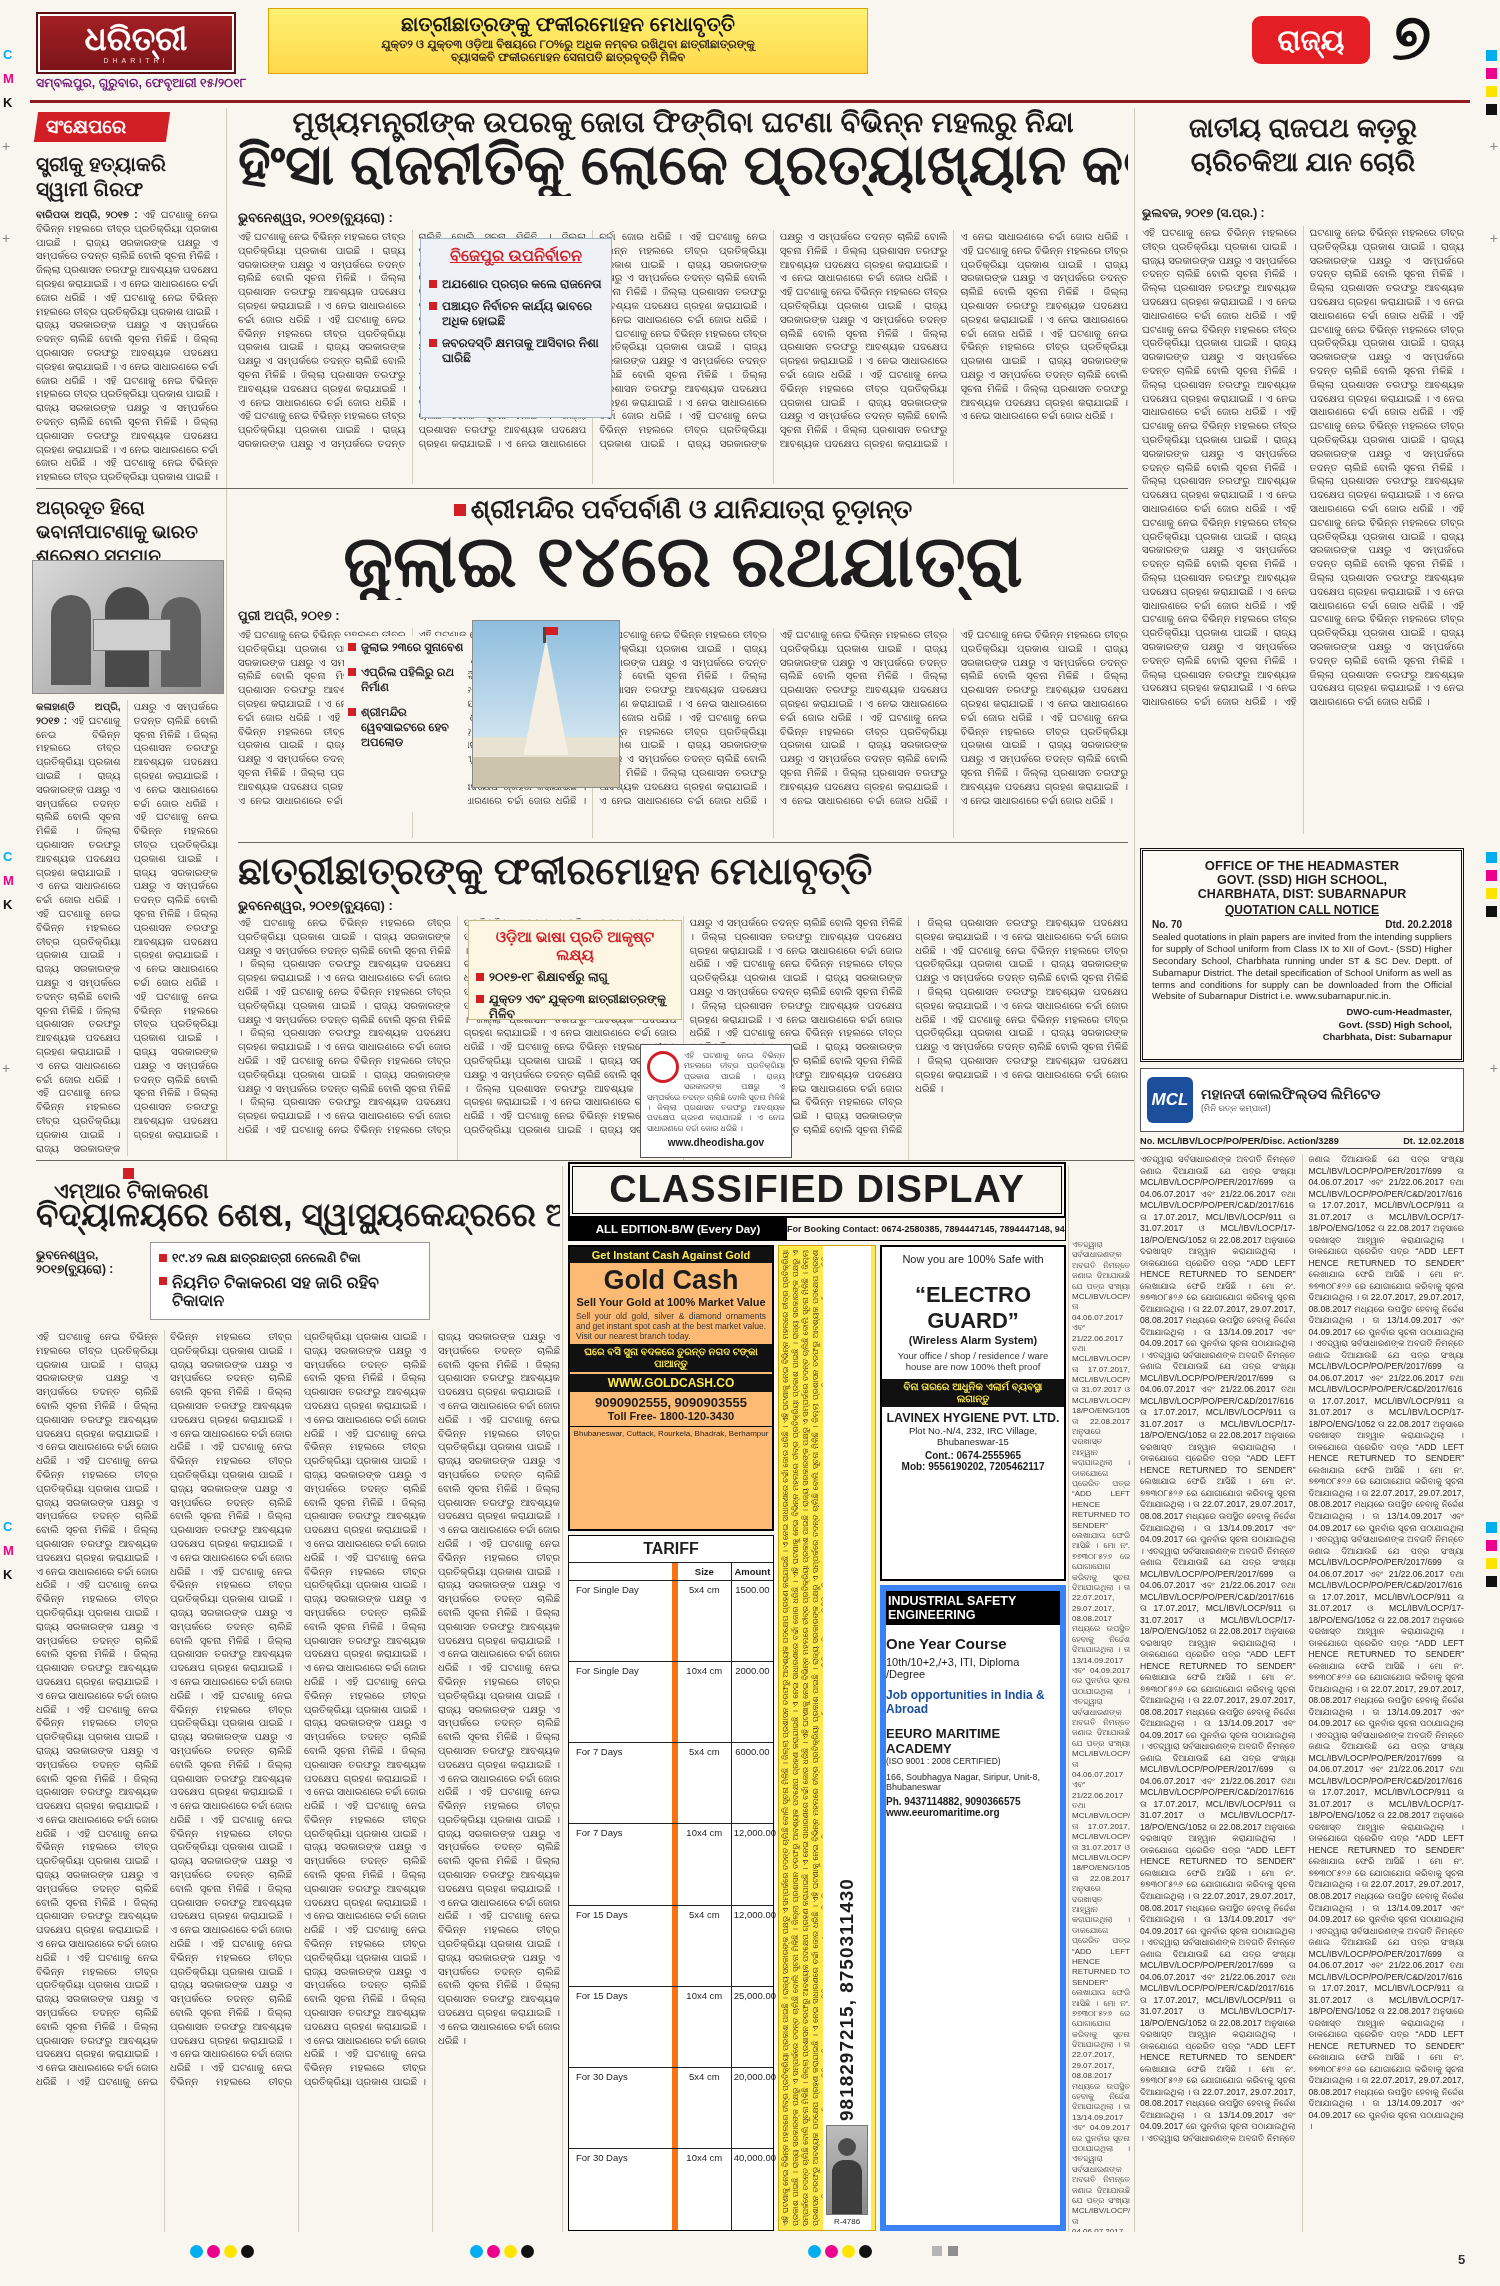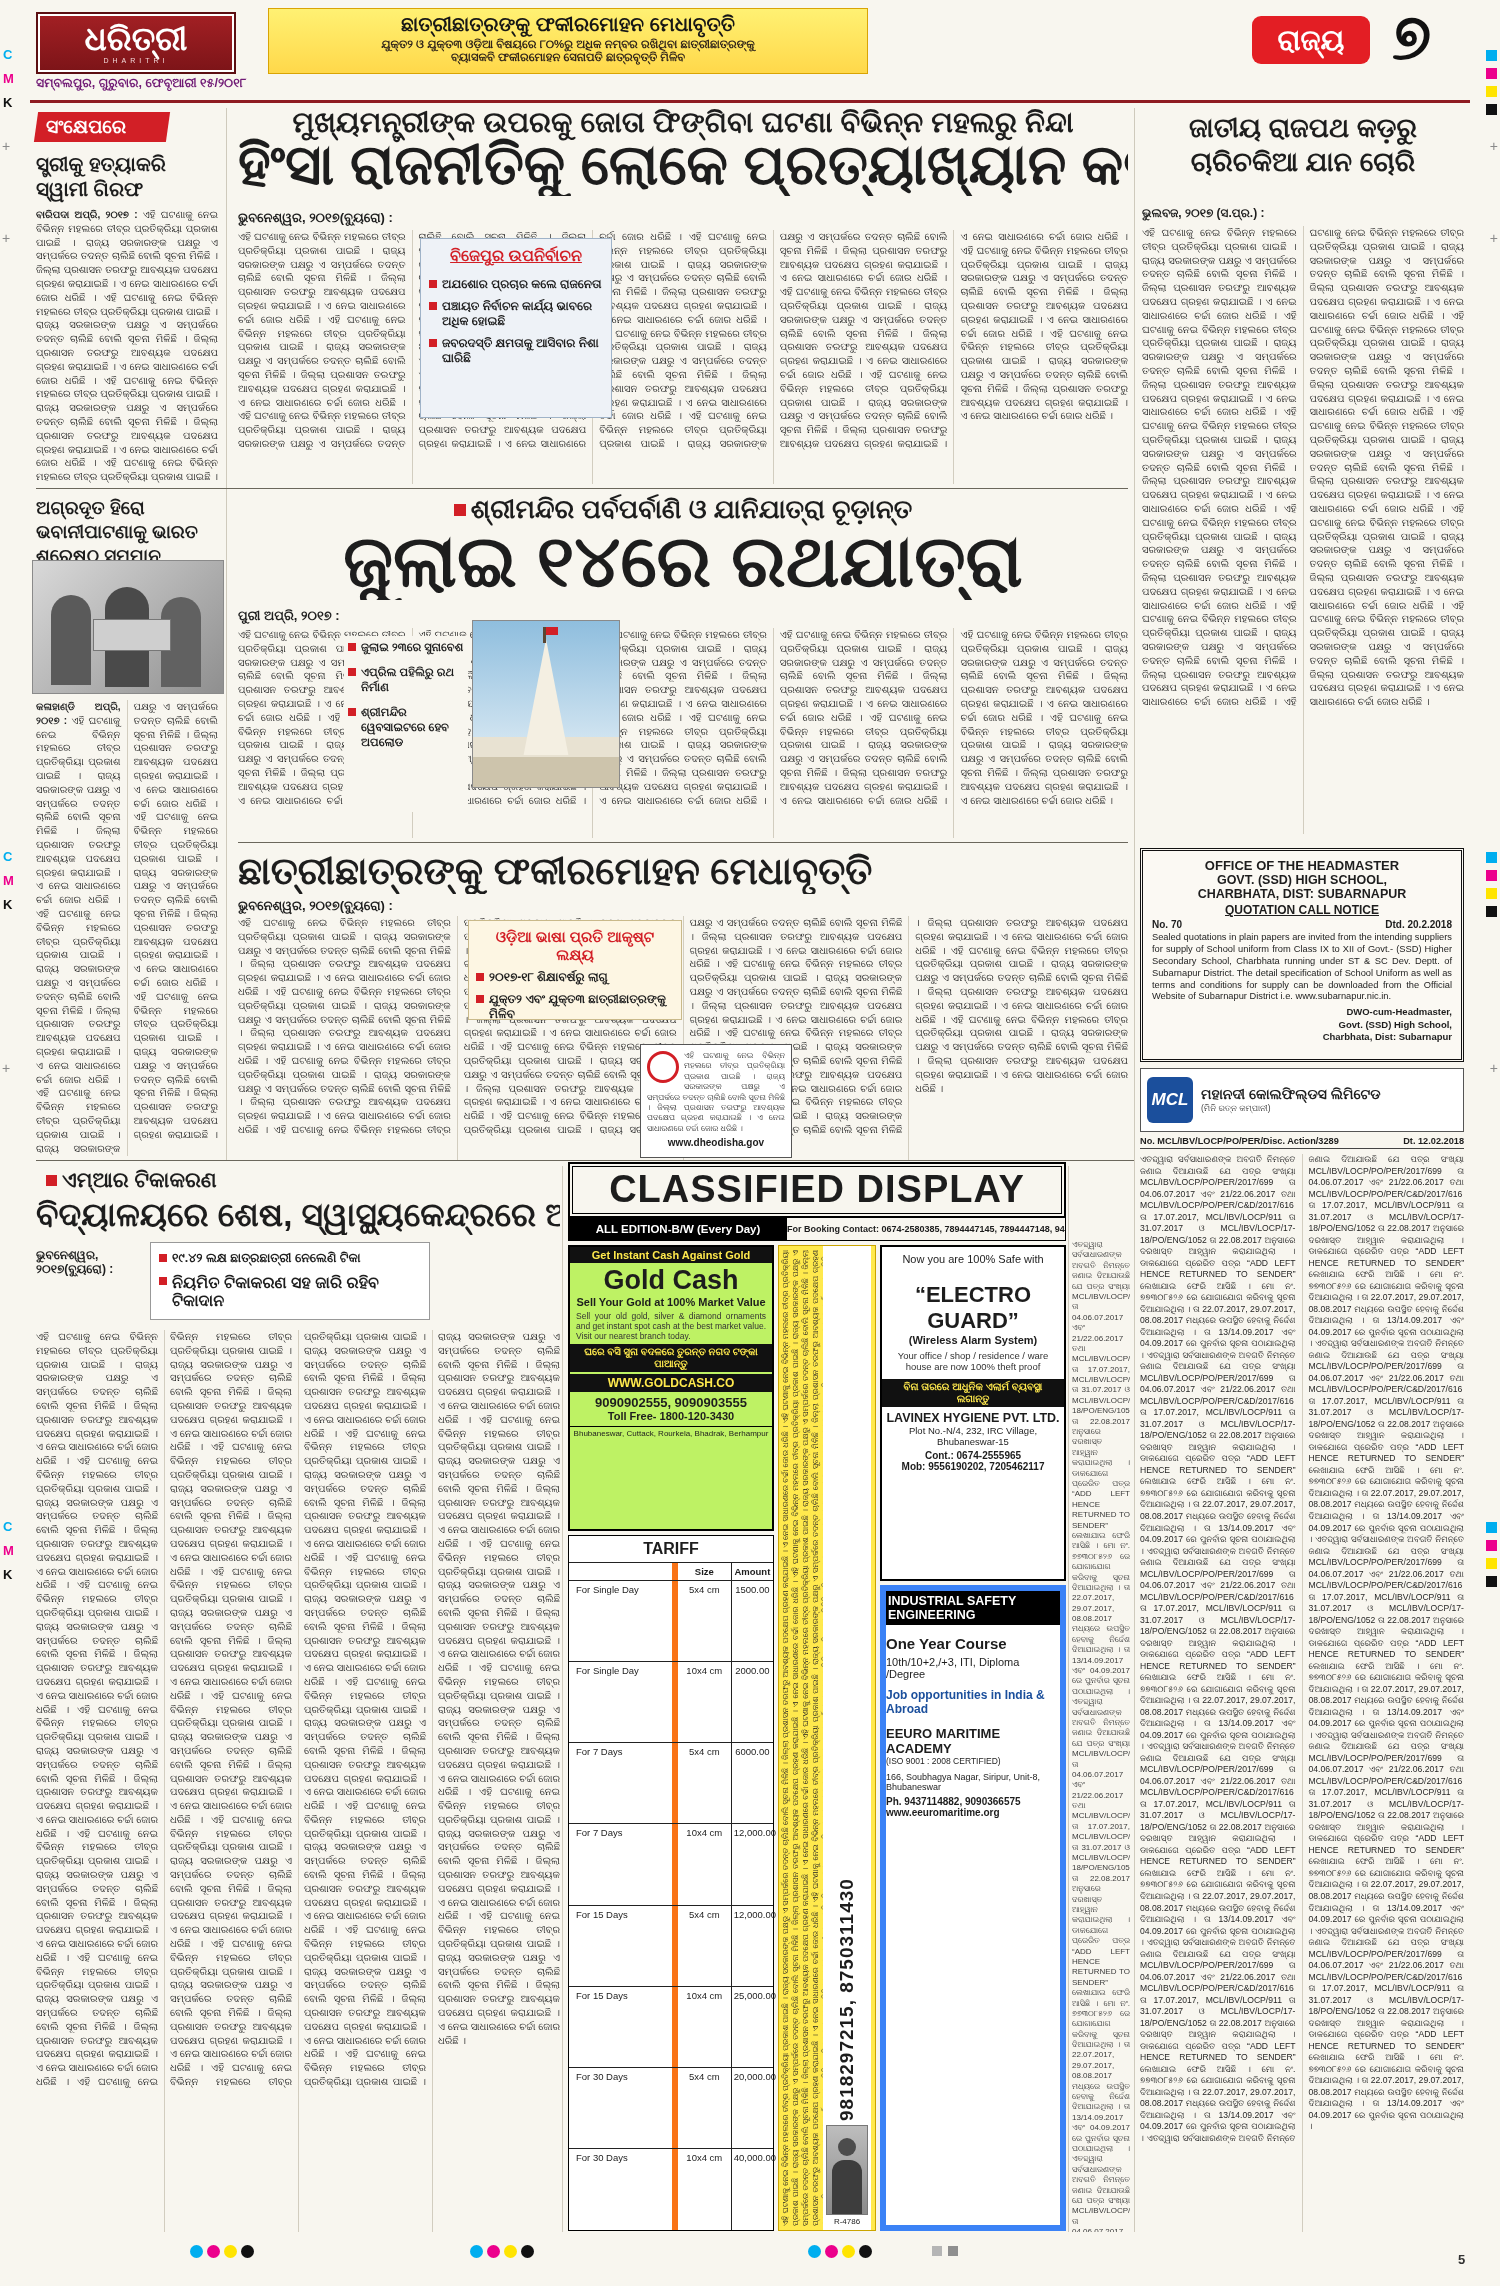--- a/index.html
+++ b/index.html
@@ -175,21 +175,21 @@
       <div style="font-size:8.5px;color:#444;">(ମିନି ରତ୍ନ କମ୍ପାନୀ)</div>
     </div>
   </div>
   <div class="abs" style="left:1140px;top:1136px;width:324px;display:flex;justify-content:space-between;font-size:9.2px;font-weight:700;border-bottom:1px solid #444;padding-bottom:2px;">
     <span>No. MCL/IBV/LOCP/PO/PER/Disc. Action/3289</span>
     <span>Dt. 12.02.2018</span>
   </div>
   <div class="abs just cols body9" style="left:1140px;top:1154px;width:324px;height:1078px;column-count:2;">ଏତଦ୍ଦ୍ୱାରା ସର୍ବସାଧାରଣଙ୍କ ଅବଗତି ନିମନ୍ତେ ଜଣାଇ ଦିଆଯାଉଛି ଯେ ପତ୍ର ସଂଖ୍ୟା MCL/IBV/LOCP/PO/PER/2017/699 ତା 04.06.07.2017 ଏବଂ 21/22.06.2017 ତଥା MCL/IBV/LOCP/PO/PER/C&amp;D/2017/616 ତା 17.07.2017, MCL/IBV/LOCP/911 ତା 31.07.2017 ଓ MCL/IBV/LOCP/17-18/PO/ENG/1052 ତା 22.08.2017 ଅନୁସାରେ ଦରଖାସ୍ତ ଆହ୍ୱାନ କରାଯାଇଥିଲା । ଡାକଯୋଗେ ପ୍ରେରିତ ପତ୍ର “ADD LEFT HENCE RETURNED TO SENDER” ଲେଖାଯାଇ ଫେରି ଆସିଛି । ମୋ ନଂ. ୭୭୩୦୮୫୨୬ ରେ ଯୋଗାଯୋଗ କରିବାକୁ ସୂଚନା ଦିଆଯାଇଥିଲା । ତା 22.07.2017, 29.07.2017, 08.08.2017 ମଧ୍ୟରେ ଉପସ୍ଥିତ ହେବାକୁ ନିର୍ଦ୍ଦେଶ ଦିଆଯାଇଥିଲା । ତା 13/14.09.2017 ଏବଂ 04.09.2017 ରେ ପୁନର୍ବାର ସୂଚନା ପଠାଯାଇଥିଲା । ଏତଦ୍ଦ୍ୱାରା ସର୍ବସାଧାରଣଙ୍କ ଅବଗତି ନିମନ୍ତେ ଜଣାଇ ଦିଆଯାଉଛି ଯେ ପତ୍ର ସଂଖ୍ୟା MCL/IBV/LOCP/PO/PER/2017/699 ତା 04.06.07.2017 ଏବଂ 21/22.06.2017 ତଥା MCL/IBV/LOCP/PO/PER/C&amp;D/2017/616 ତା 17.07.2017, MCL/IBV/LOCP/911 ତା 31.07.2017 ଓ MCL/IBV/LOCP/17-18/PO/ENG/1052 ତା 22.08.2017 ଅନୁସାରେ ଦରଖାସ୍ତ ଆହ୍ୱାନ କରାଯାଇଥିଲା । ଡାକଯୋଗେ ପ୍ରେରିତ ପତ୍ର “ADD LEFT HENCE RETURNED TO SENDER” ଲେଖାଯାଇ ଫେରି ଆସିଛି । ମୋ ନଂ. ୭୭୩୦୮୫୨୬ ରେ ଯୋଗାଯୋଗ କରିବାକୁ ସୂଚନା ଦିଆଯାଇଥିଲା । ତା 22.07.2017, 29.07.2017, 08.08.2017 ମଧ୍ୟରେ ଉପସ୍ଥିତ ହେବାକୁ ନିର୍ଦ୍ଦେଶ ଦିଆଯାଇଥିଲା । ତା 13/14.09.2017 ଏବଂ 04.09.2017 ରେ ପୁନର୍ବାର ସୂଚନା ପଠାଯାଇଥିଲା । ଏତଦ୍ଦ୍ୱାରା ସର୍ବସାଧାରଣଙ୍କ ଅବଗତି ନିମନ୍ତେ ଜଣାଇ ଦିଆଯାଉଛି ଯେ ପତ୍ର ସଂଖ୍ୟା MCL/IBV/LOCP/PO/PER/2017/699 ତା 04.06.07.2017 ଏବଂ 21/22.06.2017 ତଥା MCL/IBV/LOCP/PO/PER/C&amp;D/2017/616 ତା 17.07.2017, MCL/IBV/LOCP/911 ତା 31.07.2017 ଓ MCL/IBV/LOCP/17-18/PO/ENG/1052 ତା 22.08.2017 ଅନୁସାରେ ଦରଖାସ୍ତ ଆହ୍ୱାନ କରାଯାଇଥିଲା । ଡାକଯୋଗେ ପ୍ରେରିତ ପତ୍ର “ADD LEFT HENCE RETURNED TO SENDER” ଲେଖାଯାଇ ଫେରି ଆସିଛି । ମୋ ନଂ. ୭୭୩୦୮୫୨୬ ରେ ଯୋଗାଯୋଗ କରିବାକୁ ସୂଚନା ଦିଆଯାଇଥିଲା । ତା 22.07.2017, 29.07.2017, 08.08.2017 ମଧ୍ୟରେ ଉପସ୍ଥିତ ହେବାକୁ ନିର୍ଦ୍ଦେଶ ଦିଆଯାଇଥିଲା । ତା 13/14.09.2017 ଏବଂ 04.09.2017 ରେ ପୁନର୍ବାର ସୂଚନା ପଠାଯାଇଥିଲା । ଏତଦ୍ଦ୍ୱାରା ସର୍ବସାଧାରଣଙ୍କ ଅବଗତି ନିମନ୍ତେ ଜଣାଇ ଦିଆଯାଉଛି ଯେ ପତ୍ର ସଂଖ୍ୟା MCL/IBV/LOCP/PO/PER/2017/699 ତା 04.06.07.2017 ଏବଂ 21/22.06.2017 ତଥା MCL/IBV/LOCP/PO/PER/C&amp;D/2017/616 ତା 17.07.2017, MCL/IBV/LOCP/911 ତା 31.07.2017 ଓ MCL/IBV/LOCP/17-18/PO/ENG/1052 ତା 22.08.2017 ଅନୁସାରେ ଦରଖାସ୍ତ ଆହ୍ୱାନ କରାଯାଇଥିଲା । ଡାକଯୋଗେ ପ୍ରେରିତ ପତ୍ର “ADD LEFT HENCE RETURNED TO SENDER” ଲେଖାଯାଇ ଫେରି ଆସିଛି । ମୋ ନଂ. ୭୭୩୦୮୫୨୬ ରେ ଯୋଗାଯୋଗ କରିବାକୁ ସୂଚନା ଦିଆଯାଇଥିଲା । ତା 22.07.2017, 29.07.2017, 08.08.2017 ମଧ୍ୟରେ ଉପସ୍ଥିତ ହେବାକୁ ନିର୍ଦ୍ଦେଶ ଦିଆଯାଇଥିଲା । ତା 13/14.09.2017 ଏବଂ 04.09.2017 ରେ ପୁନର୍ବାର ସୂଚନା ପଠାଯାଇଥିଲା । ଏତଦ୍ଦ୍ୱାରା ସର୍ବସାଧାରଣଙ୍କ ଅବଗତି ନିମନ୍ତେ ଜଣାଇ ଦିଆଯାଉଛି ଯେ ପତ୍ର ସଂଖ୍ୟା MCL/IBV/LOCP/PO/PER/2017/699 ତା 04.06.07.2017 ଏବଂ 21/22.06.2017 ତଥା MCL/IBV/LOCP/PO/PER/C&amp;D/2017/616 ତା 17.07.2017, MCL/IBV/LOCP/911 ତା 31.07.2017 ଓ MCL/IBV/LOCP/17-18/PO/ENG/1052 ତା 22.08.2017 ଅନୁସାରେ ଦରଖାସ୍ତ ଆହ୍ୱାନ କରାଯାଇଥିଲା । ଡାକଯୋଗେ ପ୍ରେରିତ ପତ୍ର “ADD LEFT HENCE RETURNED TO SENDER” ଲେଖାଯାଇ ଫେରି ଆସିଛି । ମୋ ନଂ. ୭୭୩୦୮୫୨୬ ରେ ଯୋଗାଯୋଗ କରିବାକୁ ସୂଚନା ଦିଆଯାଇଥିଲା । ତା 22.07.2017, 29.07.2017, 08.08.2017 ମଧ୍ୟରେ ଉପସ୍ଥିତ ହେବାକୁ ନିର୍ଦ୍ଦେଶ ଦିଆଯାଇଥିଲା । ତା 13/14.09.2017 ଏବଂ 04.09.2017 ରେ ପୁନର୍ବାର ସୂଚନା ପଠାଯାଇଥିଲା । ଏତଦ୍ଦ୍ୱାରା ସର୍ବସାଧାରଣଙ୍କ ଅବଗତି ନିମନ୍ତେ ଜଣାଇ ଦିଆଯାଉଛି ଯେ ପତ୍ର ସଂଖ୍ୟା MCL/IBV/LOCP/PO/PER/2017/699 ତା 04.06.07.2017 ଏବଂ 21/22.06.2017 ତଥା MCL/IBV/LOCP/PO/PER/C&amp;D/2017/616 ତା 17.07.2017, MCL/IBV/LOCP/911 ତା 31.07.2017 ଓ MCL/IBV/LOCP/17-18/PO/ENG/1052 ତା 22.08.2017 ଅନୁସାରେ ଦରଖାସ୍ତ ଆହ୍ୱାନ କରାଯାଇଥିଲା । ଡାକଯୋଗେ ପ୍ରେରିତ ପତ୍ର “ADD LEFT HENCE RETURNED TO SENDER” ଲେଖାଯାଇ ଫେରି ଆସିଛି । ମୋ ନଂ. ୭୭୩୦୮୫୨୬ ରେ ଯୋଗାଯୋଗ କରିବାକୁ ସୂଚନା ଦିଆଯାଇଥିଲା । ତା 22.07.2017, 29.07.2017, 08.08.2017 ମଧ୍ୟରେ ଉପସ୍ଥିତ ହେବାକୁ ନିର୍ଦ୍ଦେଶ ଦିଆଯାଇଥିଲା । ତା 13/14.09.2017 ଏବଂ 04.09.2017 ରେ ପୁନର୍ବାର ସୂଚନା ପଠାଯାଇଥିଲା । ଏତଦ୍ଦ୍ୱାରା ସର୍ବସାଧାରଣଙ୍କ ଅବଗତି ନିମନ୍ତେ ଜଣାଇ ଦିଆଯାଉଛି ଯେ ପତ୍ର ସଂଖ୍ୟା MCL/IBV/LOCP/PO/PER/2017/699 ତା 04.06.07.2017 ଏବଂ 21/22.06.2017 ତଥା MCL/IBV/LOCP/PO/PER/C&amp;D/2017/616 ତା 17.07.2017, MCL/IBV/LOCP/911 ତା 31.07.2017 ଓ MCL/IBV/LOCP/17-18/PO/ENG/1052 ତା 22.08.2017 ଅନୁସାରେ ଦରଖାସ୍ତ ଆହ୍ୱାନ କରାଯାଇଥିଲା । ଡାକଯୋଗେ ପ୍ରେରିତ ପତ୍ର “ADD LEFT HENCE RETURNED TO SENDER” ଲେଖାଯାଇ ଫେରି ଆସିଛି । ମୋ ନଂ. ୭୭୩୦୮୫୨୬ ରେ ଯୋଗାଯୋଗ କରିବାକୁ ସୂଚନା ଦିଆଯାଇଥିଲା । ତା 22.07.2017, 29.07.2017, 08.08.2017 ମଧ୍ୟରେ ଉପସ୍ଥିତ ହେବାକୁ ନିର୍ଦ୍ଦେଶ ଦିଆଯାଇଥିଲା । ତା 13/14.09.2017 ଏବଂ 04.09.2017 ରେ ପୁନର୍ବାର ସୂଚନା ପଠାଯାଇଥିଲା । ଏତଦ୍ଦ୍ୱାରା ସର୍ବସାଧାରଣଙ୍କ ଅବଗତି ନିମନ୍ତେ ଜଣାଇ ଦିଆଯାଉଛି ଯେ ପତ୍ର ସଂଖ୍ୟା MCL/IBV/LOCP/PO/PER/2017/699 ତା 04.06.07.2017 ଏବଂ 21/22.06.2017 ତଥା MCL/IBV/LOCP/PO/PER/C&amp;D/2017/616 ତା 17.07.2017, MCL/IBV/LOCP/911 ତା 31.07.2017 ଓ MCL/IBV/LOCP/17-18/PO/ENG/1052 ତା 22.08.2017 ଅନୁସାରେ ଦରଖାସ୍ତ ଆହ୍ୱାନ କରାଯାଇଥିଲା । ଡାକଯୋଗେ ପ୍ରେରିତ ପତ୍ର “ADD LEFT HENCE RETURNED TO SENDER” ଲେଖାଯାଇ ଫେରି ଆସିଛି । ମୋ ନଂ. ୭୭୩୦୮୫୨୬ ରେ ଯୋଗାଯୋଗ କରିବାକୁ ସୂଚନା ଦିଆଯାଇଥିଲା । ତା 22.07.2017, 29.07.2017, 08.08.2017 ମଧ୍ୟରେ ଉପସ୍ଥିତ ହେବାକୁ ନିର୍ଦ୍ଦେଶ ଦିଆଯାଇଥିଲା । ତା 13/14.09.2017 ଏବଂ 04.09.2017 ରେ ପୁନର୍ବାର ସୂଚନା ପଠାଯାଇଥିଲା । ଏତଦ୍ଦ୍ୱାରା ସର୍ବସାଧାରଣଙ୍କ ଅବଗତି ନିମନ୍ତେ ଜଣାଇ ଦିଆଯାଉଛି ଯେ ପତ୍ର ସଂଖ୍ୟା MCL/IBV/LOCP/PO/PER/2017/699 ତା 04.06.07.2017 ଏବଂ 21/22.06.2017 ତଥା MCL/IBV/LOCP/PO/PER/C&amp;D/2017/616 ତା 17.07.2017, MCL/IBV/LOCP/911 ତା 31.07.2017 ଓ MCL/IBV/LOCP/17-18/PO/ENG/1052 ତା 22.08.2017 ଅନୁସାରେ ଦରଖାସ୍ତ ଆହ୍ୱାନ କରାଯାଇଥିଲା । ଡାକଯୋଗେ ପ୍ରେରିତ ପତ୍ର “ADD LEFT HENCE RETURNED TO SENDER” ଲେଖାଯାଇ ଫେରି ଆସିଛି । ମୋ ନଂ. ୭୭୩୦୮୫୨୬ ରେ ଯୋଗାଯୋଗ କରିବାକୁ ସୂଚନା ଦିଆଯାଇଥିଲା । ତା 22.07.2017, 29.07.2017, 08.08.2017 ମଧ୍ୟରେ ଉପସ୍ଥିତ ହେବାକୁ ନିର୍ଦ୍ଦେଶ ଦିଆଯାଇଥିଲା । ତା 13/14.09.2017 ଏବଂ 04.09.2017 ରେ ପୁନର୍ବାର ସୂଚନା ପଠାଯାଇଥିଲା । ଏତଦ୍ଦ୍ୱାରା ସର୍ବସାଧାରଣଙ୍କ ଅବଗତି ନିମନ୍ତେ ଜଣାଇ ଦିଆଯାଉଛି ଯେ ପତ୍ର ସଂଖ୍ୟା MCL/IBV/LOCP/PO/PER/2017/699 ତା 04.06.07.2017 ଏବଂ 21/22.06.2017 ତଥା MCL/IBV/LOCP/PO/PER/C&amp;D/2017/616 ତା 17.07.2017, MCL/IBV/LOCP/911 ତା 31.07.2017 ଓ MCL/IBV/LOCP/17-18/PO/ENG/1052 ତା 22.08.2017 ଅନୁସାରେ ଦରଖାସ୍ତ ଆହ୍ୱାନ କରାଯାଇଥିଲା । ଡାକଯୋଗେ ପ୍ରେରିତ ପତ୍ର “ADD LEFT HENCE RETURNED TO SENDER” ଲେଖାଯାଇ ଫେରି ଆସିଛି । ମୋ ନଂ. ୭୭୩୦୮୫୨୬ ରେ ଯୋଗାଯୋଗ କରିବାକୁ ସୂଚନା ଦିଆଯାଇଥିଲା । ତା 22.07.2017, 29.07.2017, 08.08.2017 ମଧ୍ୟରେ ଉପସ୍ଥିତ ହେବାକୁ ନିର୍ଦ୍ଦେଶ ଦିଆଯାଇଥିଲା । ତା 13/14.09.2017 ଏବଂ 04.09.2017 ରେ ପୁନର୍ବାର ସୂଚନା ପଠାଯାଇଥିଲା ।</div>
   <div class="abs just" style="left:1072px;top:1240px;width:58px;height:992px;overflow:hidden;font-size:8px;line-height:1.3;color:#3a3a3a;">ଏତଦ୍ଦ୍ୱାରା ସର୍ବସାଧାରଣଙ୍କ ଅବଗତି ନିମନ୍ତେ ଜଣାଇ ଦିଆଯାଉଛି ଯେ ପତ୍ର ସଂଖ୍ୟା MCL/IBV/LOCP/PO/PER/2017/699 ତା 04.06.07.2017 ଏବଂ 21/22.06.2017 ତଥା MCL/IBV/LOCP/PO/PER/C&amp;D/2017/616 ତା 17.07.2017, MCL/IBV/LOCP/911 ତା 31.07.2017 ଓ MCL/IBV/LOCP/17-18/PO/ENG/1052 ତା 22.08.2017 ଅନୁସାରେ ଦରଖାସ୍ତ ଆହ୍ୱାନ କରାଯାଇଥିଲା । ଡାକଯୋଗେ ପ୍ରେରିତ ପତ୍ର “ADD LEFT HENCE RETURNED TO SENDER” ଲେଖାଯାଇ ଫେରି ଆସିଛି । ମୋ ନଂ. ୭୭୩୦୮୫୨୬ ରେ ଯୋଗାଯୋଗ କରିବାକୁ ସୂଚନା ଦିଆଯାଇଥିଲା । ତା 22.07.2017, 29.07.2017, 08.08.2017 ମଧ୍ୟରେ ଉପସ୍ଥିତ ହେବାକୁ ନିର୍ଦ୍ଦେଶ ଦିଆଯାଇଥିଲା । ତା 13/14.09.2017 ଏବଂ 04.09.2017 ରେ ପୁନର୍ବାର ସୂଚନା ପଠାଯାଇଥିଲା । ଏତଦ୍ଦ୍ୱାରା ସର୍ବସାଧାରଣଙ୍କ ଅବଗତି ନିମନ୍ତେ ଜଣାଇ ଦିଆଯାଉଛି ଯେ ପତ୍ର ସଂଖ୍ୟା MCL/IBV/LOCP/PO/PER/2017/699 ତା 04.06.07.2017 ଏବଂ 21/22.06.2017 ତଥା MCL/IBV/LOCP/PO/PER/C&amp;D/2017/616 ତା 17.07.2017, MCL/IBV/LOCP/911 ତା 31.07.2017 ଓ MCL/IBV/LOCP/17-18/PO/ENG/1052 ତା 22.08.2017 ଅନୁସାରେ ଦରଖାସ୍ତ ଆହ୍ୱାନ କରାଯାଇଥିଲା । ଡାକଯୋଗେ ପ୍ରେରିତ ପତ୍ର “ADD LEFT HENCE RETURNED TO SENDER” ଲେଖାଯାଇ ଫେରି ଆସିଛି । ମୋ ନଂ. ୭୭୩୦୮୫୨୬ ରେ ଯୋଗାଯୋଗ କରିବାକୁ ସୂଚନା ଦିଆଯାଇଥିଲା । ତା 22.07.2017, 29.07.2017, 08.08.2017 ମଧ୍ୟରେ ଉପସ୍ଥିତ ହେବାକୁ ନିର୍ଦ୍ଦେଶ ଦିଆଯାଇଥିଲା । ତା 13/14.09.2017 ଏବଂ 04.09.2017 ରେ ପୁନର୍ବାର ସୂଚନା ପଠାଯାଇଥିଲା । ଏତଦ୍ଦ୍ୱାରା ସର୍ବସାଧାରଣଙ୍କ ଅବଗତି ନିମନ୍ତେ ଜଣାଇ ଦିଆଯାଉଛି ଯେ ପତ୍ର ସଂଖ୍ୟା MCL/IBV/LOCP/PO/PER/2017/699 ତା 04.06.07.2017 ଏବଂ 21/22.06.2017 ତଥା MCL/IBV/LOCP/PO/PER/C&amp;D/2017/616 ତା 17.07.2017, MCL/IBV/LOCP/911 ତା 31.07.2017 ଓ MCL/IBV/LOCP/17-18/PO/ENG/1052 ତା 22.08.2017 ଅନୁସାରେ ଦରଖାସ୍ତ ଆହ୍ୱାନ କରାଯାଇଥିଲା । ଡାକଯୋଗେ ପ୍ରେରିତ ପତ୍ର “ADD LEFT HENCE RETURNED TO SENDER” ଲେଖାଯାଇ ଫେରି ଆସିଛି । ମୋ ନଂ. ୭୭୩୦୮୫୨୬ ରେ ଯୋଗାଯୋଗ କରିବାକୁ ସୂଚନା ଦିଆଯାଇଥିଲା । ତା 22.07.2017, 29.07.2017, 08.08.2017 ମଧ୍ୟରେ ଉପସ୍ଥିତ ହେବାକୁ ନିର୍ଦ୍ଦେଶ ଦିଆଯାଇଥିଲା । ତା 13/14.09.2017 ଏବଂ 04.09.2017 ରେ ପୁନର୍ବାର ସୂଚନା ପଠାଯାଇଥିଲା । ଏତଦ୍ଦ୍ୱାରା ସର୍ବସାଧାରଣଙ୍କ ଅବଗତି ନିମନ୍ତେ ଜଣାଇ ଦିଆଯାଉଛି ଯେ ପତ୍ର ସଂଖ୍ୟା MCL/IBV/LOCP/PO/PER/2017/699 ତା 04.06.07.2017 ଏବଂ 21/22.06.2017 ତଥା MCL/IBV/LOCP/PO/PER/C&amp;D/2017/616 ତା 17.07.2017, MCL/IBV/LOCP/911 ତା 31.07.2017 ଓ MCL/IBV/LOCP/17-18/PO/ENG/1052 ତା 22.08.2017 ଅନୁସାରେ ଦରଖାସ୍ତ ଆହ୍ୱାନ କରାଯାଇଥିଲା । ଡାକଯୋଗେ ପ୍ରେରିତ ପତ୍ର “ADD LEFT HENCE RETURNED TO SENDER” ଲେଖାଯାଇ ଫେରି ଆସିଛି । ମୋ ନଂ. ୭୭୩୦୮୫୨୬ ରେ ଯୋଗାଯୋଗ କରିବାକୁ ସୂଚନା ଦିଆଯାଇଥିଲା । ତା 22.07.2017, 29.07.2017, 08.08.2017 ମଧ୍ୟରେ ଉପସ୍ଥିତ ହେବାକୁ ନିର୍ଦ୍ଦେଶ ଦିଆଯାଇଥିଲା । ତା 13/14.09.2017 ଏବଂ 04.09.2017 ରେ ପୁନର୍ବାର ସୂଚନା ପଠାଯାଇଥିଲା ।</div>
 
-  <div class="abs" style="left:46px;top:1168px;display:flex;align-items:center;">
+  <div class="abs" style="left:54px;top:1168px;display:flex;align-items:center;flex-direction:column;">
     <span class="sq" style="width:11px;height:11px;"></span>
     <span class="b" style="font-size:21px;">ଏମ୍ଆର ଟିକାକରଣ</span>
   </div>
   <div class="abs b" style="left:36px;top:1196px;width:524px;font-size:33px;white-space:nowrap;overflow:hidden;">ବିଦ୍ୟାଳୟରେ ଶେଷ, ସ୍ୱାସ୍ଥ୍ୟକେନ୍ଦ୍ରରେ ଆରମ୍ଭ</div>
   <div class="abs b" style="left:36px;top:1248px;width:108px;font-size:12px;">ଭୁବନେଶ୍ୱର, ୨୦୧୭(ବ୍ୟୁରୋ) :</div>
   <div class="abs" style="left:150px;top:1242px;width:280px;height:78px;border:1px solid #999;background:#fff;padding:8px;box-sizing:border-box;">
     <div style="display:flex;margin-bottom:8px;font-size:12.5px;font-weight:700;">
         <span class="sq" style="margin-top:3px;"></span>
         <span>୧୯.୪୨ ଲକ୍ଷ ଛାତ୍ରଛାତ୍ରୀ ନେଲେଣି ଟିକା</span>
       </div>
@@ -205,21 +205,21 @@
       <div class="c" style="border:1px solid #000;font-size:38px;font-weight:800;letter-spacing:1px;line-height:1.2;">CLASSIFIED DISPLAY</div>
     </div>
     <div style="display:flex;border:1px solid #000;border-top:none;height:22px;">
       <div class="c" style="flex:0 0 218px;background:#000;color:#fff;font-weight:700;font-size:11.5px;line-height:22px;">ALL EDITION-B/W (Every Day)</div>
       <div class="c b" style="flex:1;font-size:9px;line-height:22px;overflow:hidden;white-space:nowrap;">For Booking Contact: 0674-2580385, 7894447145, 7894447148, 9437038266, 7894447166</div>
     </div>
 
     <div style="display:flex;gap:4px;margin-top:4px;height:986px;">
 
       <div style="flex:0 0 206px;display:flex;flex-direction:column;gap:4px;">
-        <div style="border:2px solid #000;background:#bef264;height:282px;overflow:hidden;text-align:center;">
+        <div style="border:2px solid #000;background:#fdba74;height:282px;overflow:hidden;text-align:center;">
           <div class="adbar" style="font-size:11px;padding:2px 0;">Get Instant Cash Against Gold</div>
           <div style="font-size:27px;font-weight:800;margin-top:2px;">Gold Cash</div>
           <div class="b" style="font-size:11px;">Sell Your Gold at 100% Market Value</div>
           <div class="just" style="font-size:8.5px;padding:3px 6px;color:#333;">Sell your old gold, silver &amp; diamond ornaments and get instant spot cash at the best market value. Visit our nearest branch today.</div>
           <div class="adbar" style="font-size:10px;padding:2px 4px;">ଘରେ ବସି ସୁନା ବଦଳରେ ତୁରନ୍ତ ନଗଦ ଟଙ୍କା ପାଆନ୍ତୁ</div>
           <div class="adbar" style="font-size:12px;padding:2px 0;margin-top:2px;">WWW.GOLDCASH.CO</div>
           <div class="b" style="font-size:13px;margin-top:3px;">9090902555, 9090903555</div>
           <div class="b" style="font-size:11px;">Toll Free- 1800-120-3430</div>
           <div style="font-size:8px;border-top:1px solid #000;margin-top:4px;padding:2px;">Bhubaneswar, Cuttack, Rourkela, Bhadrak, Berhampur</div>
         </div>

